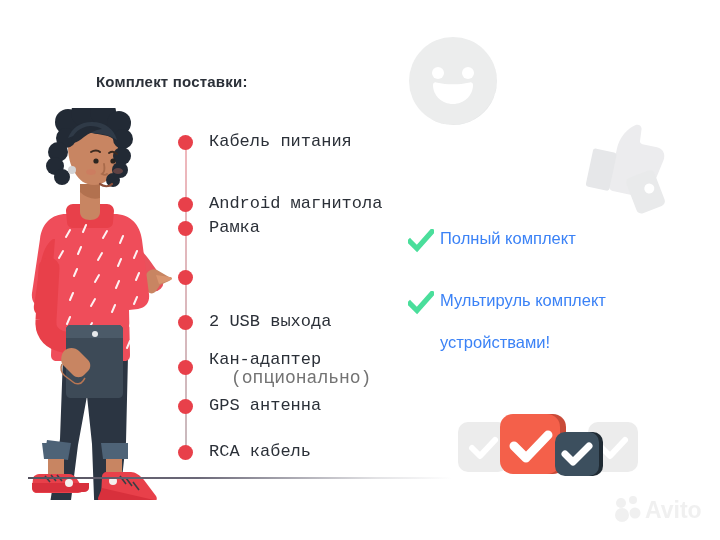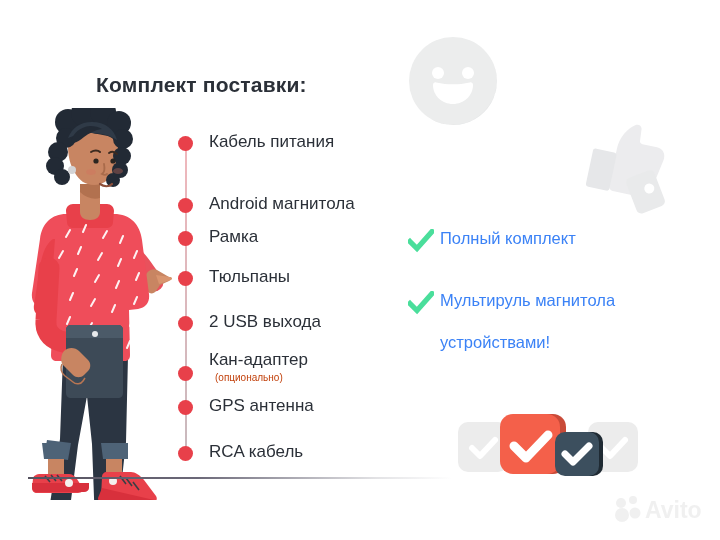--- a/index.html
+++ b/index.html
@@ -19,33 +19,33 @@
   #watermark{left:612px;top:492px;width:100px;height:34px;opacity:.55;}
 
   
   #woman{position:absolute;left:8px;top:108px;width:170px;height:392px;}
   #groundline{position:absolute;left:28px;top:477px;width:424px;height:2px;
     background:linear-gradient(to right,#55525f 0%,#6b6878 40%,rgba(140,140,150,0.25) 82%,rgba(255,255,255,0) 100%);}
 
   
   #title{
     position:absolute;left:96px;top:73px;
-    font-size:21px;font-weight:bold;color:#2b3038;
+    font-size:15px;font-weight:bold;color:#2b3038;
     letter-spacing:.2px;white-space:nowrap;
   }
 
   
   #list{position:absolute;left:178px;top:132px;width:250px;}
   #spine{position:absolute;left:7px;top:10px;width:2px;height:312px;
     background:linear-gradient(to bottom,#f0b7bc,#c8b9bd);border-radius:1px;}
-  .li{position:absolute;left:0;display:flex;align-items:center;}
+  .li{position:absolute;left:0;display:flex;align-items:flex-start;font-family:Liberation Mono, monospace;}
   .dot{width:15px;height:15px;border-radius:50%;background:#e8404a;
      flex:0 0 15px;margin-top:3px;box-shadow:0 0 0 0 rgba(0,0,0,0);}
   .li-txt{margin-left:16px;color:#2b3038;font-size:17px;line-height:20px;white-space:nowrap;}
-  .li-sub{display:block;font-size:10px;line-height:16px;margin-left:6px;color:#c2410c;}
+  .li-sub{display:block;font-size:18px;line-height:16px;margin-left:22px;color:#737373;}
 
   
   #benefits{position:absolute;left:408px;top:228px;width:290px;}
   .ben{position:absolute;display:flex;align-items:flex-start;}
   .chk{flex:0 0 26px;width:26px;height:24px;margin-right:6px;margin-top:1px;}
   .ben-txt{color:#3b82f6;font-size:16.5px;line-height:21px;font-weight:500;white-space:nowrap;}
 </style>
 </head>
 <body>
 
@@ -160,28 +160,27 @@
     <div class="li" style="top:0px">
       <span class="dot"></span>
       <span class="li-txt">Кабель питания</span>
     </div>
 
     <div class="li" style="top:62px">
       <span class="dot"></span>
       <span class="li-txt">Android магнитола</span>
     </div>
 
-    <div class="li" style="top:95px">
+    <div class="li" style="top:86px">
       <span class="dot"></span>
       <span class="li-txt">Рамка</span>
     </div>
 
     <div class="li" style="top:135px">
       <span class="dot"></span>
-      <span class="li-txt">Тюльпаны</span>
     </div>
 
     <div class="li" style="top:180px">
       <span class="dot"></span>
       <span class="li-txt">2 USB выхода</span>
     </div>
 
     <div class="li" style="top:218px">
       <span class="dot" style="margin-top:10px"></span>
       <span class="li-txt">
@@ -210,21 +209,21 @@
       <span class="ben-txt">
         <span>Полный комплект</span><br>
       </span>
     </div>
 
     <div class="ben" style="top:62px">
       <svg class="chk" viewBox="0 0 26 24">
         <path d="M2 12.5l7 7L24 2.5" stroke="#4ade9b" stroke-width="5.2" fill="none" stroke-linecap="square" stroke-linejoin="miter"></path>
       </svg>
       <span class="ben-txt">
-        <span>Мультируль магнитола</span><br>
+        <span>Мультируль комплект</span><br>
         <br>
         <span>устройствами!</span>
       </span>
     </div>
   </div>
 
   <svg class="deco" id="boxes" viewBox="0 0 180 86">
 
     <rect x="0" y="18" width="50" height="50" rx="10" fill="#ececec"></rect>
     <path d="M14 44l8 8 15-16" stroke="#ffffff" stroke-width="6" fill="none" stroke-linecap="round" stroke-linejoin="round"></path>

